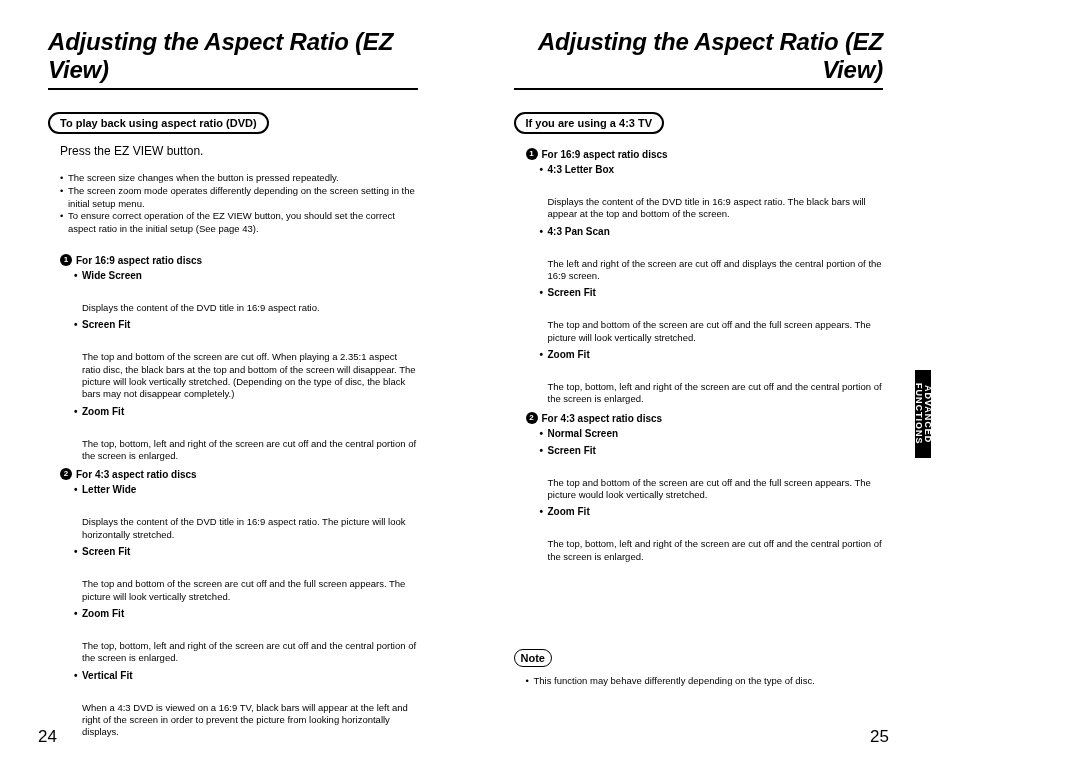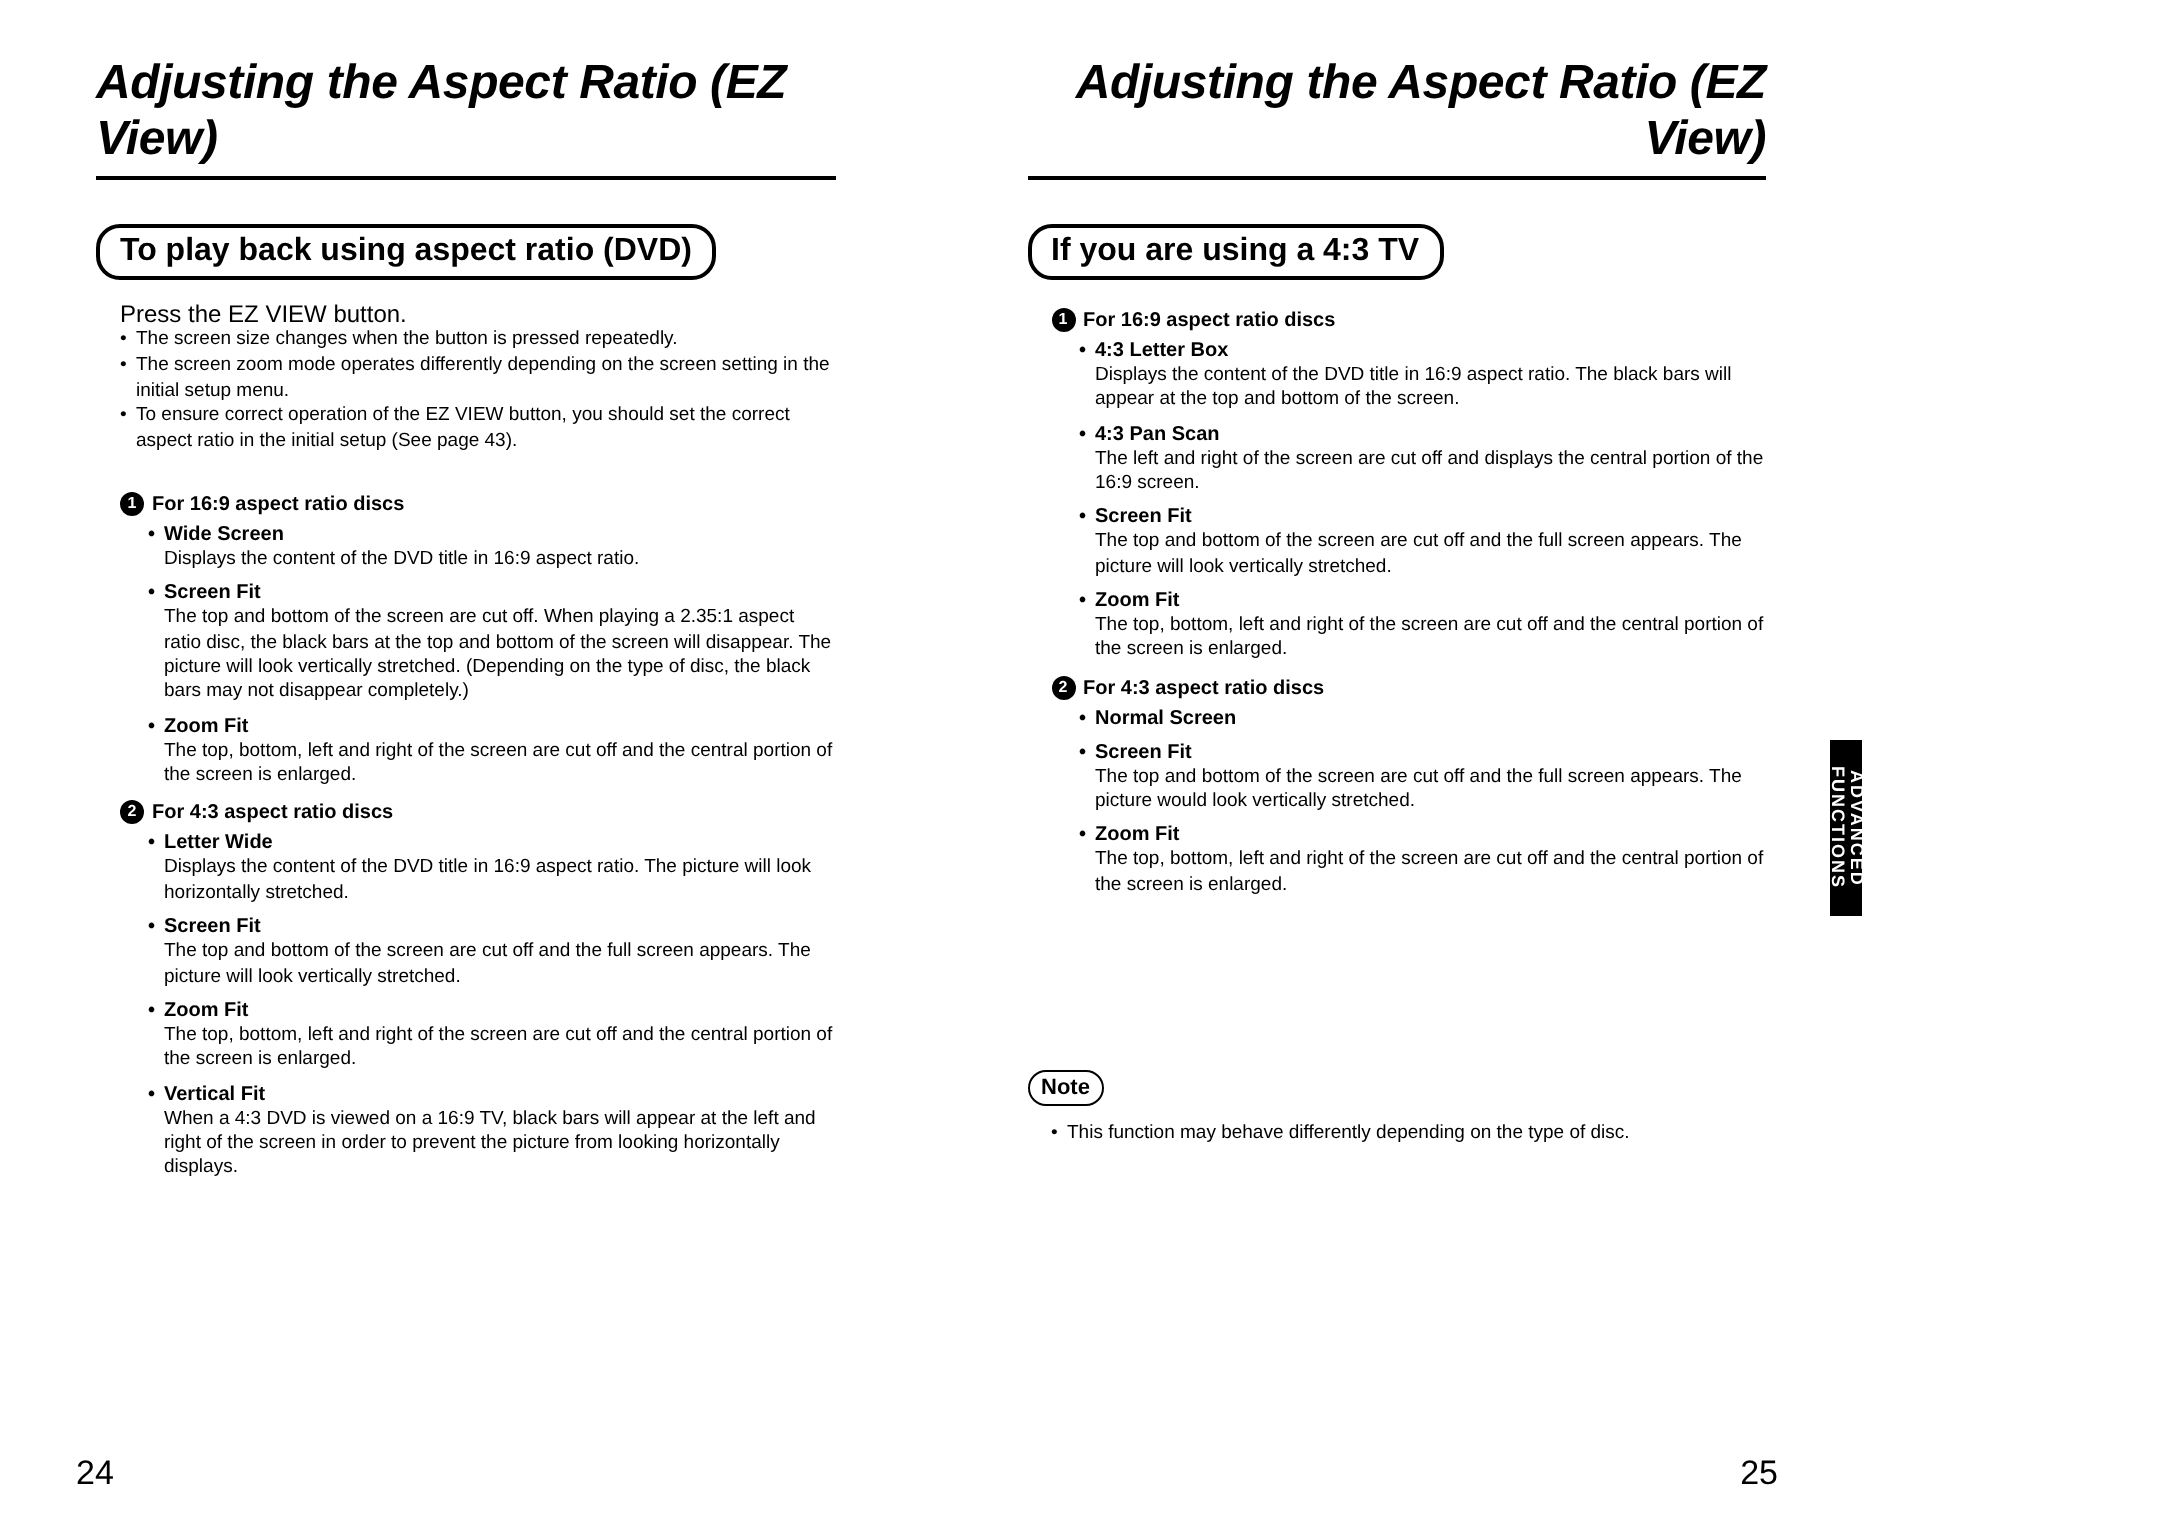--- a/index.html
+++ b/index.html
@@ -38,34 +38,34 @@
   .title-rule {
     border: 0;
     border-top: 2px solid #000;
     margin: 0 0 22px 0;
   }
   .pill {
     display: inline-block;
     border: 2px solid #000;
     border-radius: 12px;
     padding: 3px 10px 3px 10px;
-    font-size: 16px;
+    font-size: 11px;
     font-weight: bold;
     margin: 0 0 8px 0;
   }
   .pill.minor {
     border-width: 1.5px;
     border-radius: 10px;
     padding: 2px 6px;
     font-size: 11px;
     margin-top: 42px;
   }
   .intro {
     font-size: 12px;
-    margin: 2px 0 0 12px;
+    margin: 2px 0 14px 12px;
   }
   .small-bullets {
     font-size: 9.5px;
     line-height: 1.35;
     margin: 0 0 18px 12px;
   }
   .small-bullets .sb {
     display: flex;
   }
   .small-bullets .dot {
@@ -105,20 +105,21 @@
     font-size: 10px;
     display: flex;
   }
   .sub .name .dot2 {
     width: 8px;
     flex: 0 0 8px;
   }
   .sub .desc {
     font-size: 9.5px;
     margin-left: 8px;
+    margin-top: 20px;
   }
   .note-bullet {
     font-size: 9.5px;
     margin-left: 12px;
     display: flex;
   }
   .note-bullet .dot {
     width: 8px;
     flex: 0 0 8px;
   }

